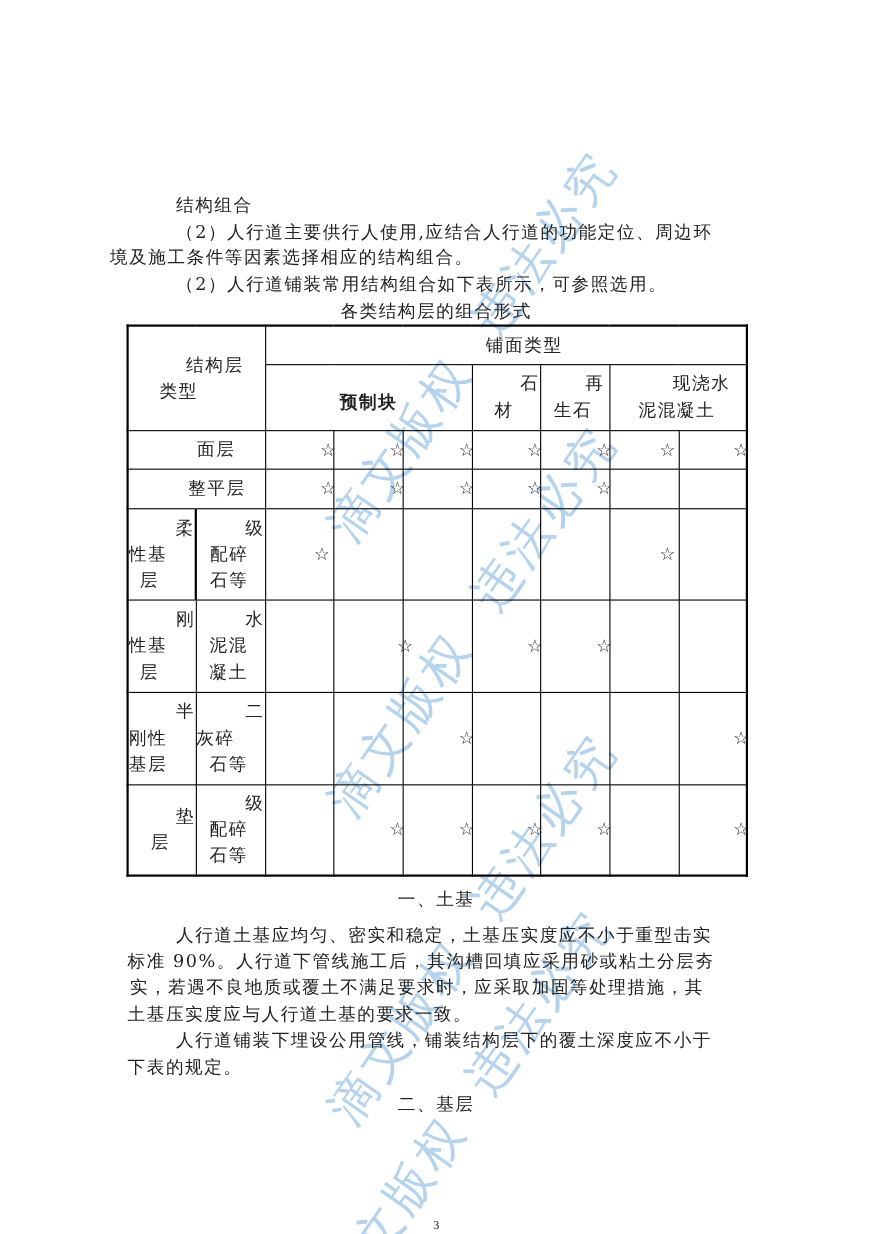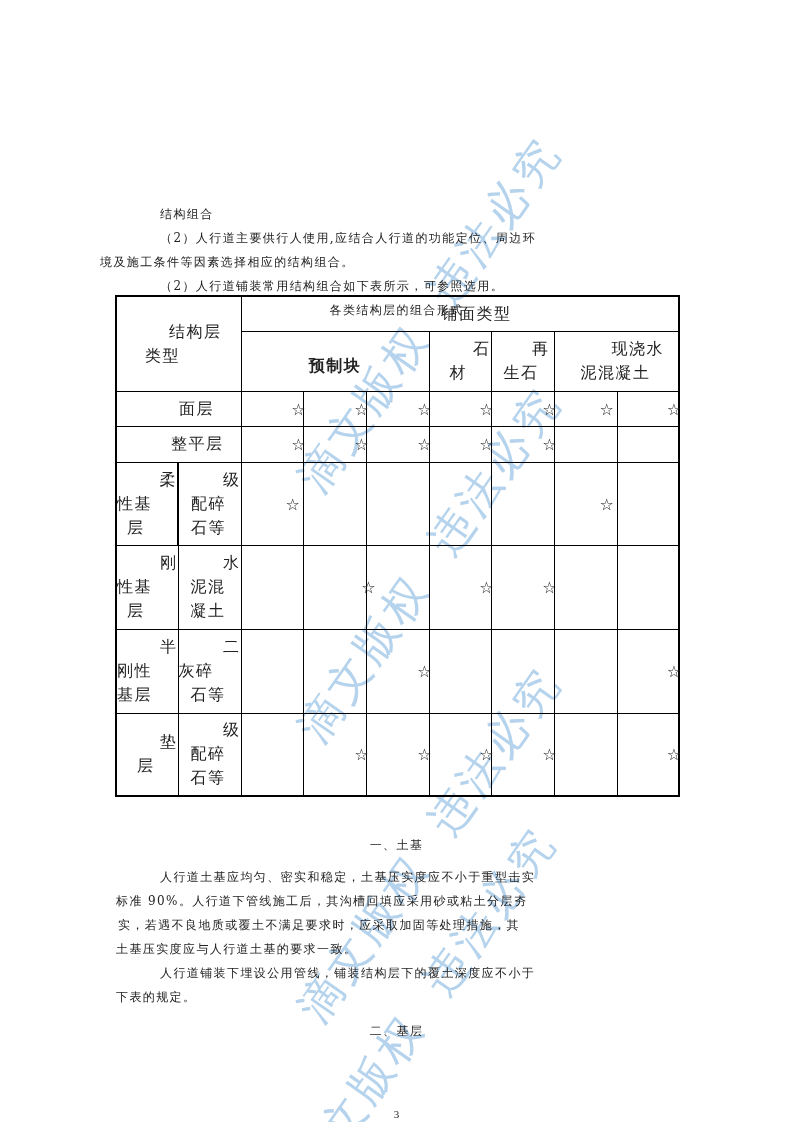--- a/index.html
+++ b/index.html
@@ -1,20 +1,20 @@
 <!DOCTYPE html>
 <html><head>
 <meta charset="utf-8">
 <style>
   html, body { margin:0; padding:0; }
   body {
     width:793px; height:1122px; background:#ffffff; position:relative; overflow:hidden;
     font-family:"DejaVu Serif","Liberation Serif",serif; color:#222;
   }
-  .line { position:absolute; font-size:12px; line-height:20px; white-space:nowrap; letter-spacing:1.4px;margin-top:27px; }
+  .line { position:absolute; font-size:16px; line-height:20px; white-space:nowrap; letter-spacing:1.4px; }
   .center { left:0; width:793px; text-align:center; }
   table.grid {
     position:absolute; left:115px; top:295px; border-collapse:collapse;
     border:2px solid #000; table-layout:fixed;
   }
   table.grid td { border:1px solid #000; padding:0; font-size:16px; color:#222; position:relative; vertical-align:middle; }
   .star { position:absolute; right:-3px; top:50%; transform:translateY(-50%); font-size:16px; font-family:"DejaVu Sans",sans-serif; color:#222; }
   .cell-txt { display:block; line-height:24px; letter-spacing:1.5px; }
   .watermark { position:absolute; font-family:"DejaVu Sans",sans-serif; font-size:44px; color:rgba(120,175,220,0.55);
     transform:rotate(-55deg); transform-origin:left top; white-space:nowrap; letter-spacing:4px; pointer-events:none; }

